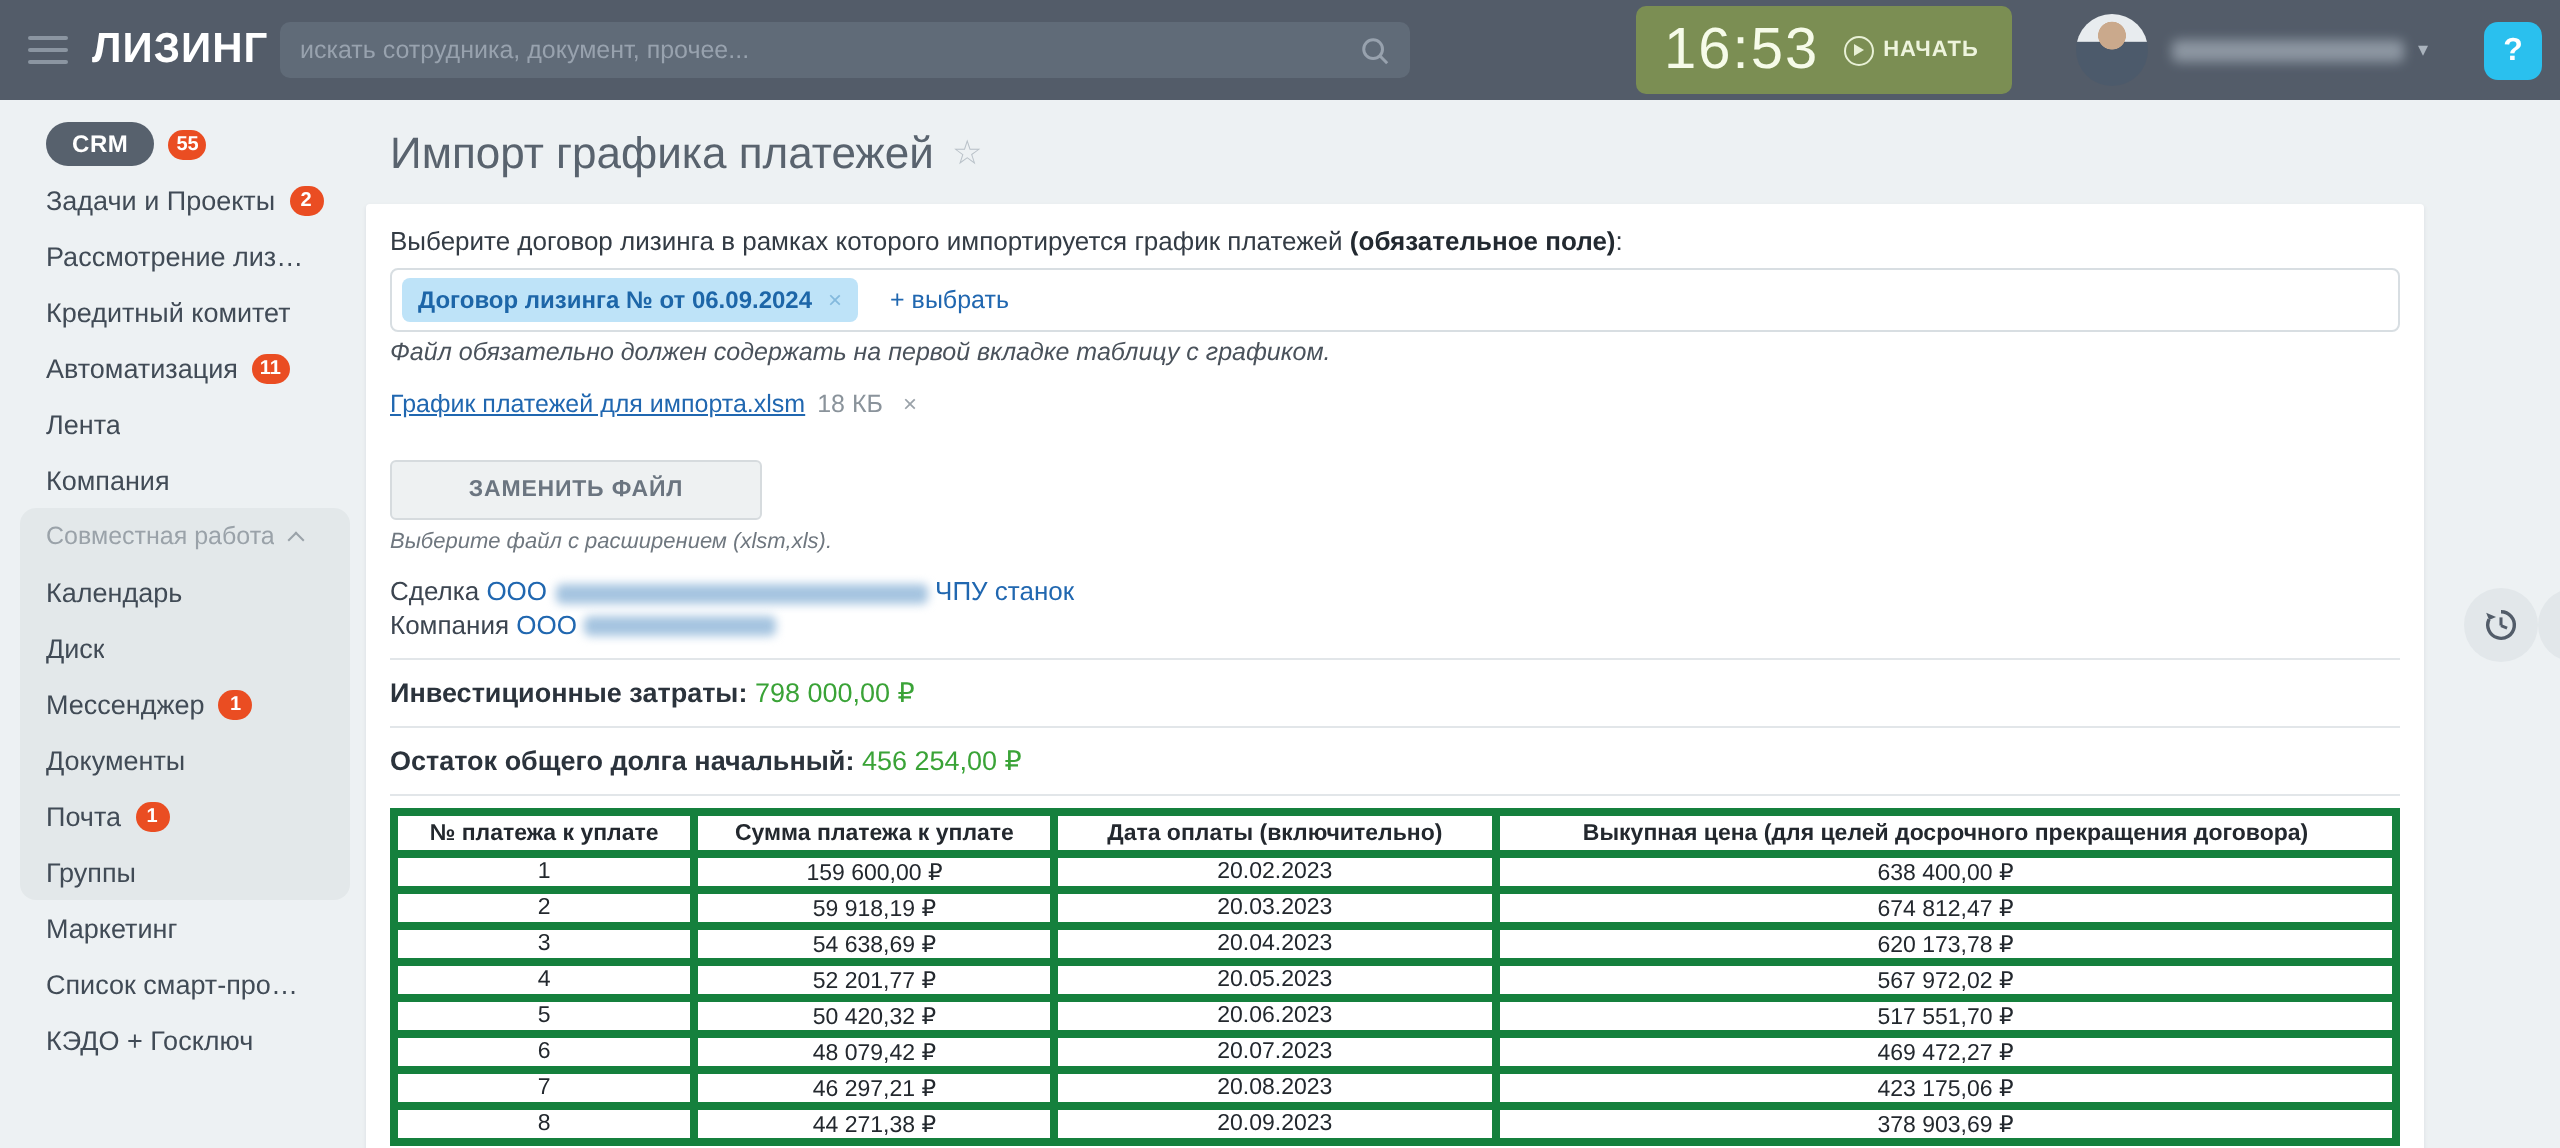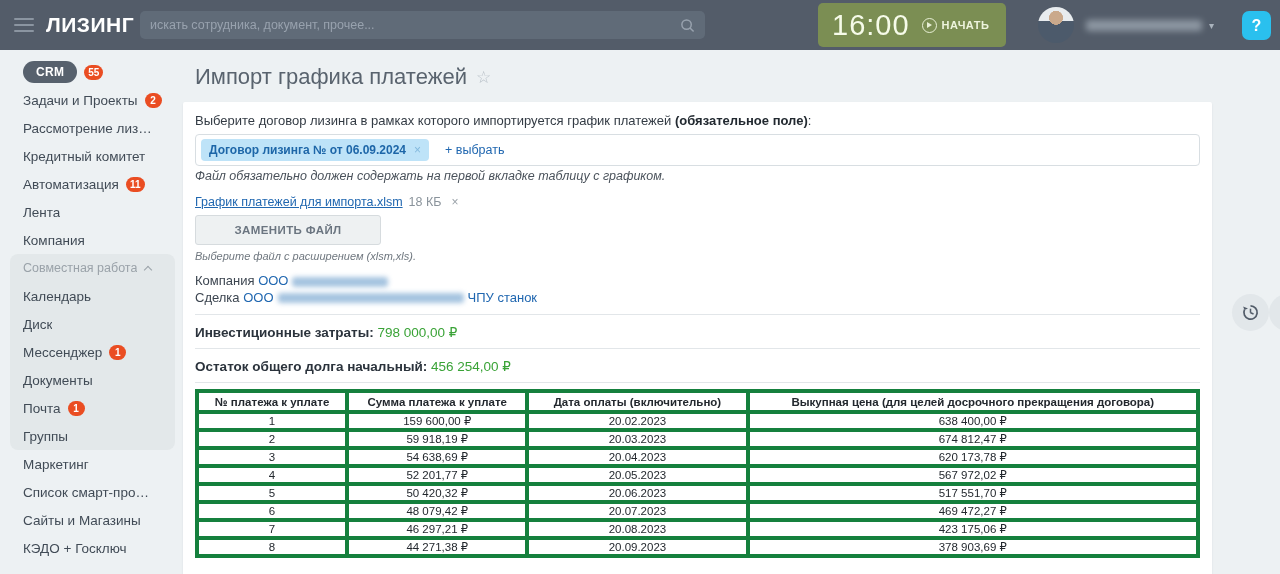--- a/index.html
+++ b/index.html
@@ -131,21 +131,21 @@
   }
   .chip-close { margin-left:8px; color:#83b9dd; font-weight:normal; font-size:12px; cursor:pointer; }
   .add-link { margin-left:16px; font-size:12.5px; color:#2067b0; cursor:pointer; }
   .attach-label { margin-top:14px; }
   .note-italic { font-style:italic; font-size:12.5px; color:#4a525b; margin-top:3px; }
   .file-row { margin-top:12px; font-size:12.5px; display:flex; align-items:center; }
   .file-link { color:#2067b0; text-decoration:underline; cursor:pointer; }
   .file-size { color:#8a939b; margin-left:6px; }
   .file-remove { color:#9aa2a9; margin-left:10px; cursor:pointer; font-size:12px; }
   .replace-btn {
-    margin-top:6px; width:186px; height:30px; background:#eef1f2; border:1px solid #d6dbde;
+    margin-top:21px; width:186px; height:30px; background:#eef1f2; border:1px solid #d6dbde;
     border-radius:3px; font-size:11.5px; font-weight:bold; letter-spacing:.4px; color:#6b7580;
     display:flex; align-items:center; justify-content:center; cursor:pointer;
   }
   .file-hint { font-style:italic; font-size:11px; color:#6f777f; margin-top:5px; }
   .deal-block { margin-top:11px; font-size:13px; line-height:16.5px; }
   .lnk { color:#2067b0; cursor:pointer; }
   .blur-blob { display:inline-block; height:10px; border-radius:3px; background:#a5c4e0; filter:blur(2.5px); vertical-align:middle; margin:0 4px; }
   .hr { border-top:1px solid #e2e6e9; margin-top:8px; }
   .total-row { margin-top:9px; font-size:13.5px; }
   .total-row b { color:#2b333c; }
@@ -174,21 +174,21 @@
 
   <div class="search-wrap">
     <input type="text" placeholder="искать сотрудника, документ, прочее..." style="">
     <svg class="ic" width="15" height="15" viewBox="0 0 16 16">
         <circle cx="7" cy="7" r="5" fill="none" stroke="#98a2ae" stroke-width="1.6"></circle>
         <line x1="10.7" y1="10.7" x2="14.5" y2="14.5" stroke="#98a2ae" stroke-width="1.6"></line>
       </svg>
   </div>
 
   <div class="timer">
-    <span class="timer-time">16:00</span>
+    <span class="timer-time">16:53</span>
     <span class="timer-start">
       <span class="play-circle"></span>
       <span class="timer-start-label">НАЧАТЬ</span>
     </span>
   </div>
 
   <div class="tb-avatar"></div>
   <div class="tb-username"></div>
   <div class="tb-caret">▾</div>
   <div class="help-btn">?</div>
@@ -243,23 +243,20 @@
       </div>
       <div class="sb-item">
         <span class="sb-label">Группы</span>
       </div>
     </div>
     <div class="sb-item">
       <span class="sb-label">Маркетинг</span>
     </div>
     <div class="sb-item">
       <span class="sb-label">Список смарт-процессов</span>
-    </div>
-    <div class="sb-item">
-      <span class="sb-label">Сайты и Магазины</span>
     </div>
     <div class="sb-item">
       <span class="sb-label">КЭДО + Госключ</span>
     </div>
   </div>
 
 <div class="rail">
   <div class="rail-gap" style="height:16px"></div>
   <div class="rail-circle">
     <svg class="ic" width="19" height="19" viewBox="0 0 20 20">
@@ -357,26 +354,26 @@
       <span class="file-link">График платежей для импорта.xlsm</span>
       <span class="file-size">18 КБ</span>
       <span class="file-remove">×</span>
     </div>
 
     <div class="replace-btn">ЗАМЕНИТЬ ФАЙЛ</div>
     <div class="file-hint">Выберите файл с расширением (xlsm,xls).</div>
 
     <div class="deal-block">
       <div>
+        <span>Сделка</span>
+        <span class="lnk"><span>ООО</span><span class="blur-blob" style="width:186px"></span><span>ЧПУ станок</span></span>
+      </div>
+      <div>
         <span>Компания</span>
         <span class="lnk"><span>ООО</span><span class="blur-blob" style="width:96px"></span></span>
-      </div>
-      <div>
-        <span>Сделка</span>
-        <span class="lnk"><span>ООО</span><span class="blur-blob" style="width:186px"></span><span>ЧПУ станок</span></span>
       </div>
     </div>
 
     <div class="hr"></div>
     <div class="total-row">
       <b>Инвестиционные затраты:</b>
       <span class="money-green">798 000,00 ₽</span>
     </div>
     <div class="hr"></div>
     <div class="total-row">

